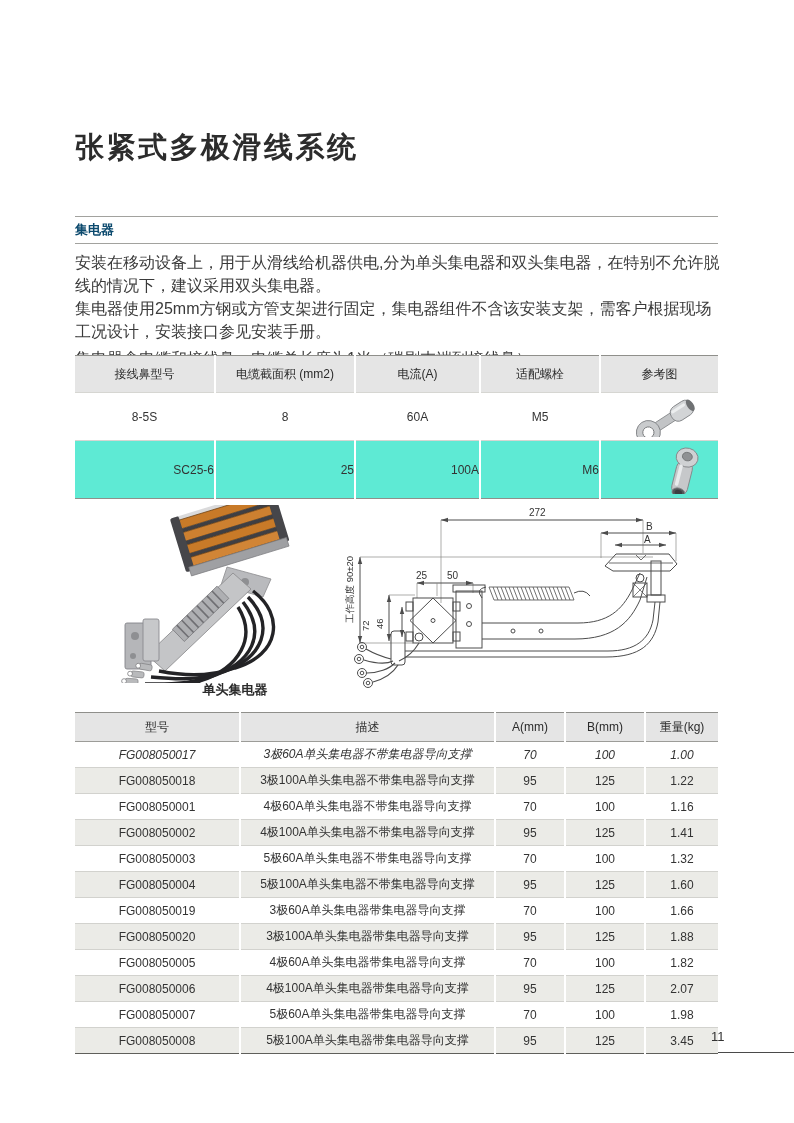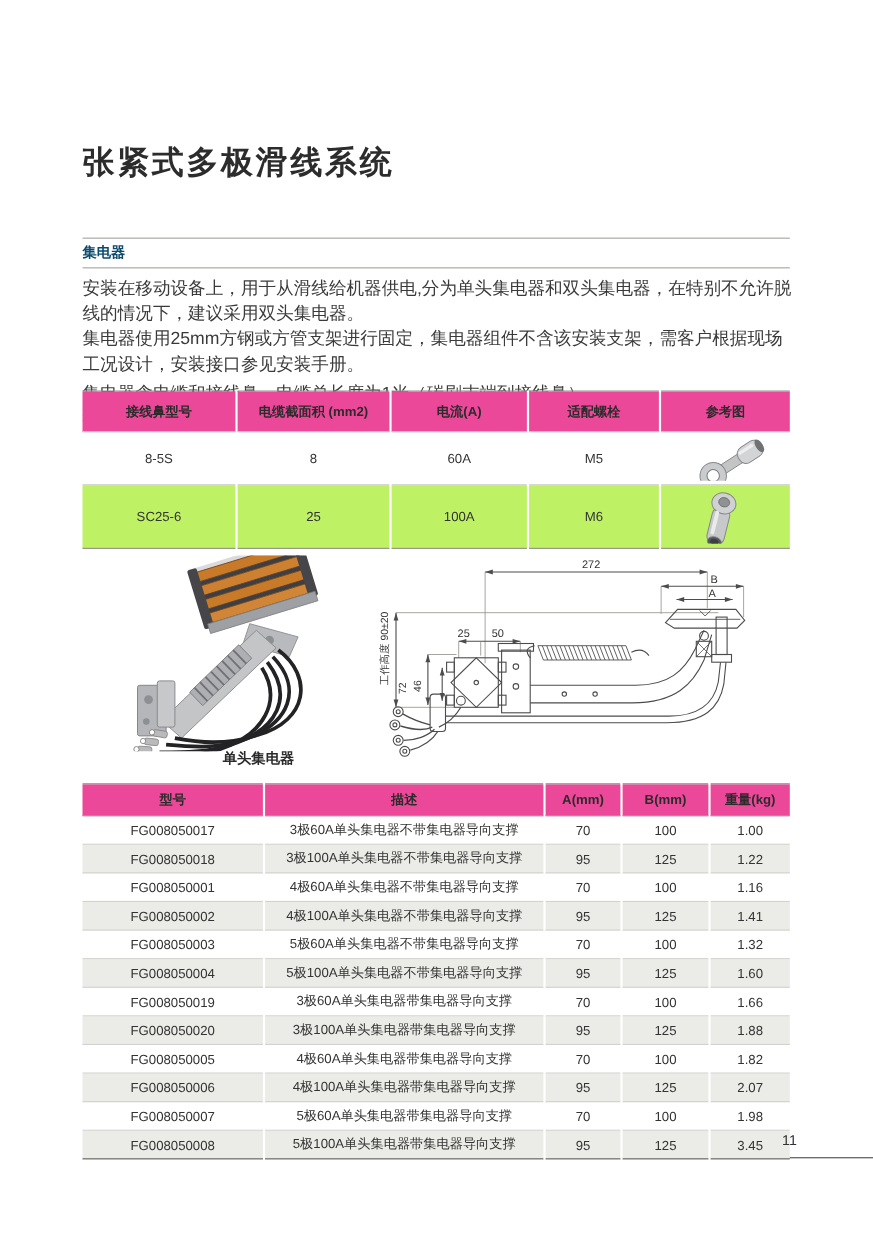--- a/index.html
+++ b/index.html
@@ -22,34 +22,34 @@
   .section-bar .sec-label{font-size:13px;font-weight:bold;color:#0c4a6e;}
 
   .intro{position:absolute;left:75px;top:251px;width:650px;font-size:16px;line-height:23px;color:#3a3a3a;}
   .intro p{margin:0;}
   .intro p.gap{margin-top:4px;}
 
   table.tbl{
     position:absolute;left:75px;border-collapse:collapse;table-layout:fixed;
     font-size:12px;color:#333;width:643px;
   }
-  .tbl th{font-weight:bold;color:#2b2b2b;background:#ec4899;}
+  .tbl th{font-weight:normal;color:#2b2b2b;background:#e5e5e5;}
   .tbl th,.tbl td{text-align:center;padding:0;vertical-align:middle;}
   .tbl th + th,.tbl td + td{border-left:2px solid #ffffff;}
 
   .lug-tbl{top:355px;border-top:1px solid #8f8f8b;border-bottom:1px solid #8f8f8b;}
   .lug-tbl thead th{height:36px;}
   .lug-tbl tbody tr td{border-top:1px solid #d6d6d2;}
   .lug-tbl tbody tr:nth-child(1) td{height:47px;background:#ffffff;}
-  .lug-tbl tbody tr:nth-child(2) td{height:57px;background:#bef264;}
+  .lug-tbl tbody tr:nth-child(2) td{height:57px;background:#5eead4;text-align:right;}
 
   .prod-tbl{top:712px;border-top:1px solid #8f8f8b;border-bottom:1px solid #5f5f5b;}
   .prod-tbl thead th{height:28px;border-bottom:1px solid #9c9c98;}
   .prod-tbl tbody td{height:25px;border-top:1px solid #d2d2ce;}
-  .prod-tbl tbody tr:first-child td{border-top:none;}
+  .prod-tbl tbody tr:first-child td{border-top:none;font-style:italic;}
   .prod-tbl tbody tr:nth-child(even) td{background:#ebebe7;}
 
   .photo-box{position:absolute;left:85px;top:505px;width:248px;height:178px;}
   .photo-caption{
     position:absolute;left:160px;top:681px;width:150px;text-align:center;
     font-size:13px;font-weight:bold;color:#2b2b2b;
   }
   .drawing-box{position:absolute;left:343px;top:503px;width:402px;height:200px;}
 
   .page-num{position:absolute;left:711px;top:1029px;font-size:13px;color:#333;}

